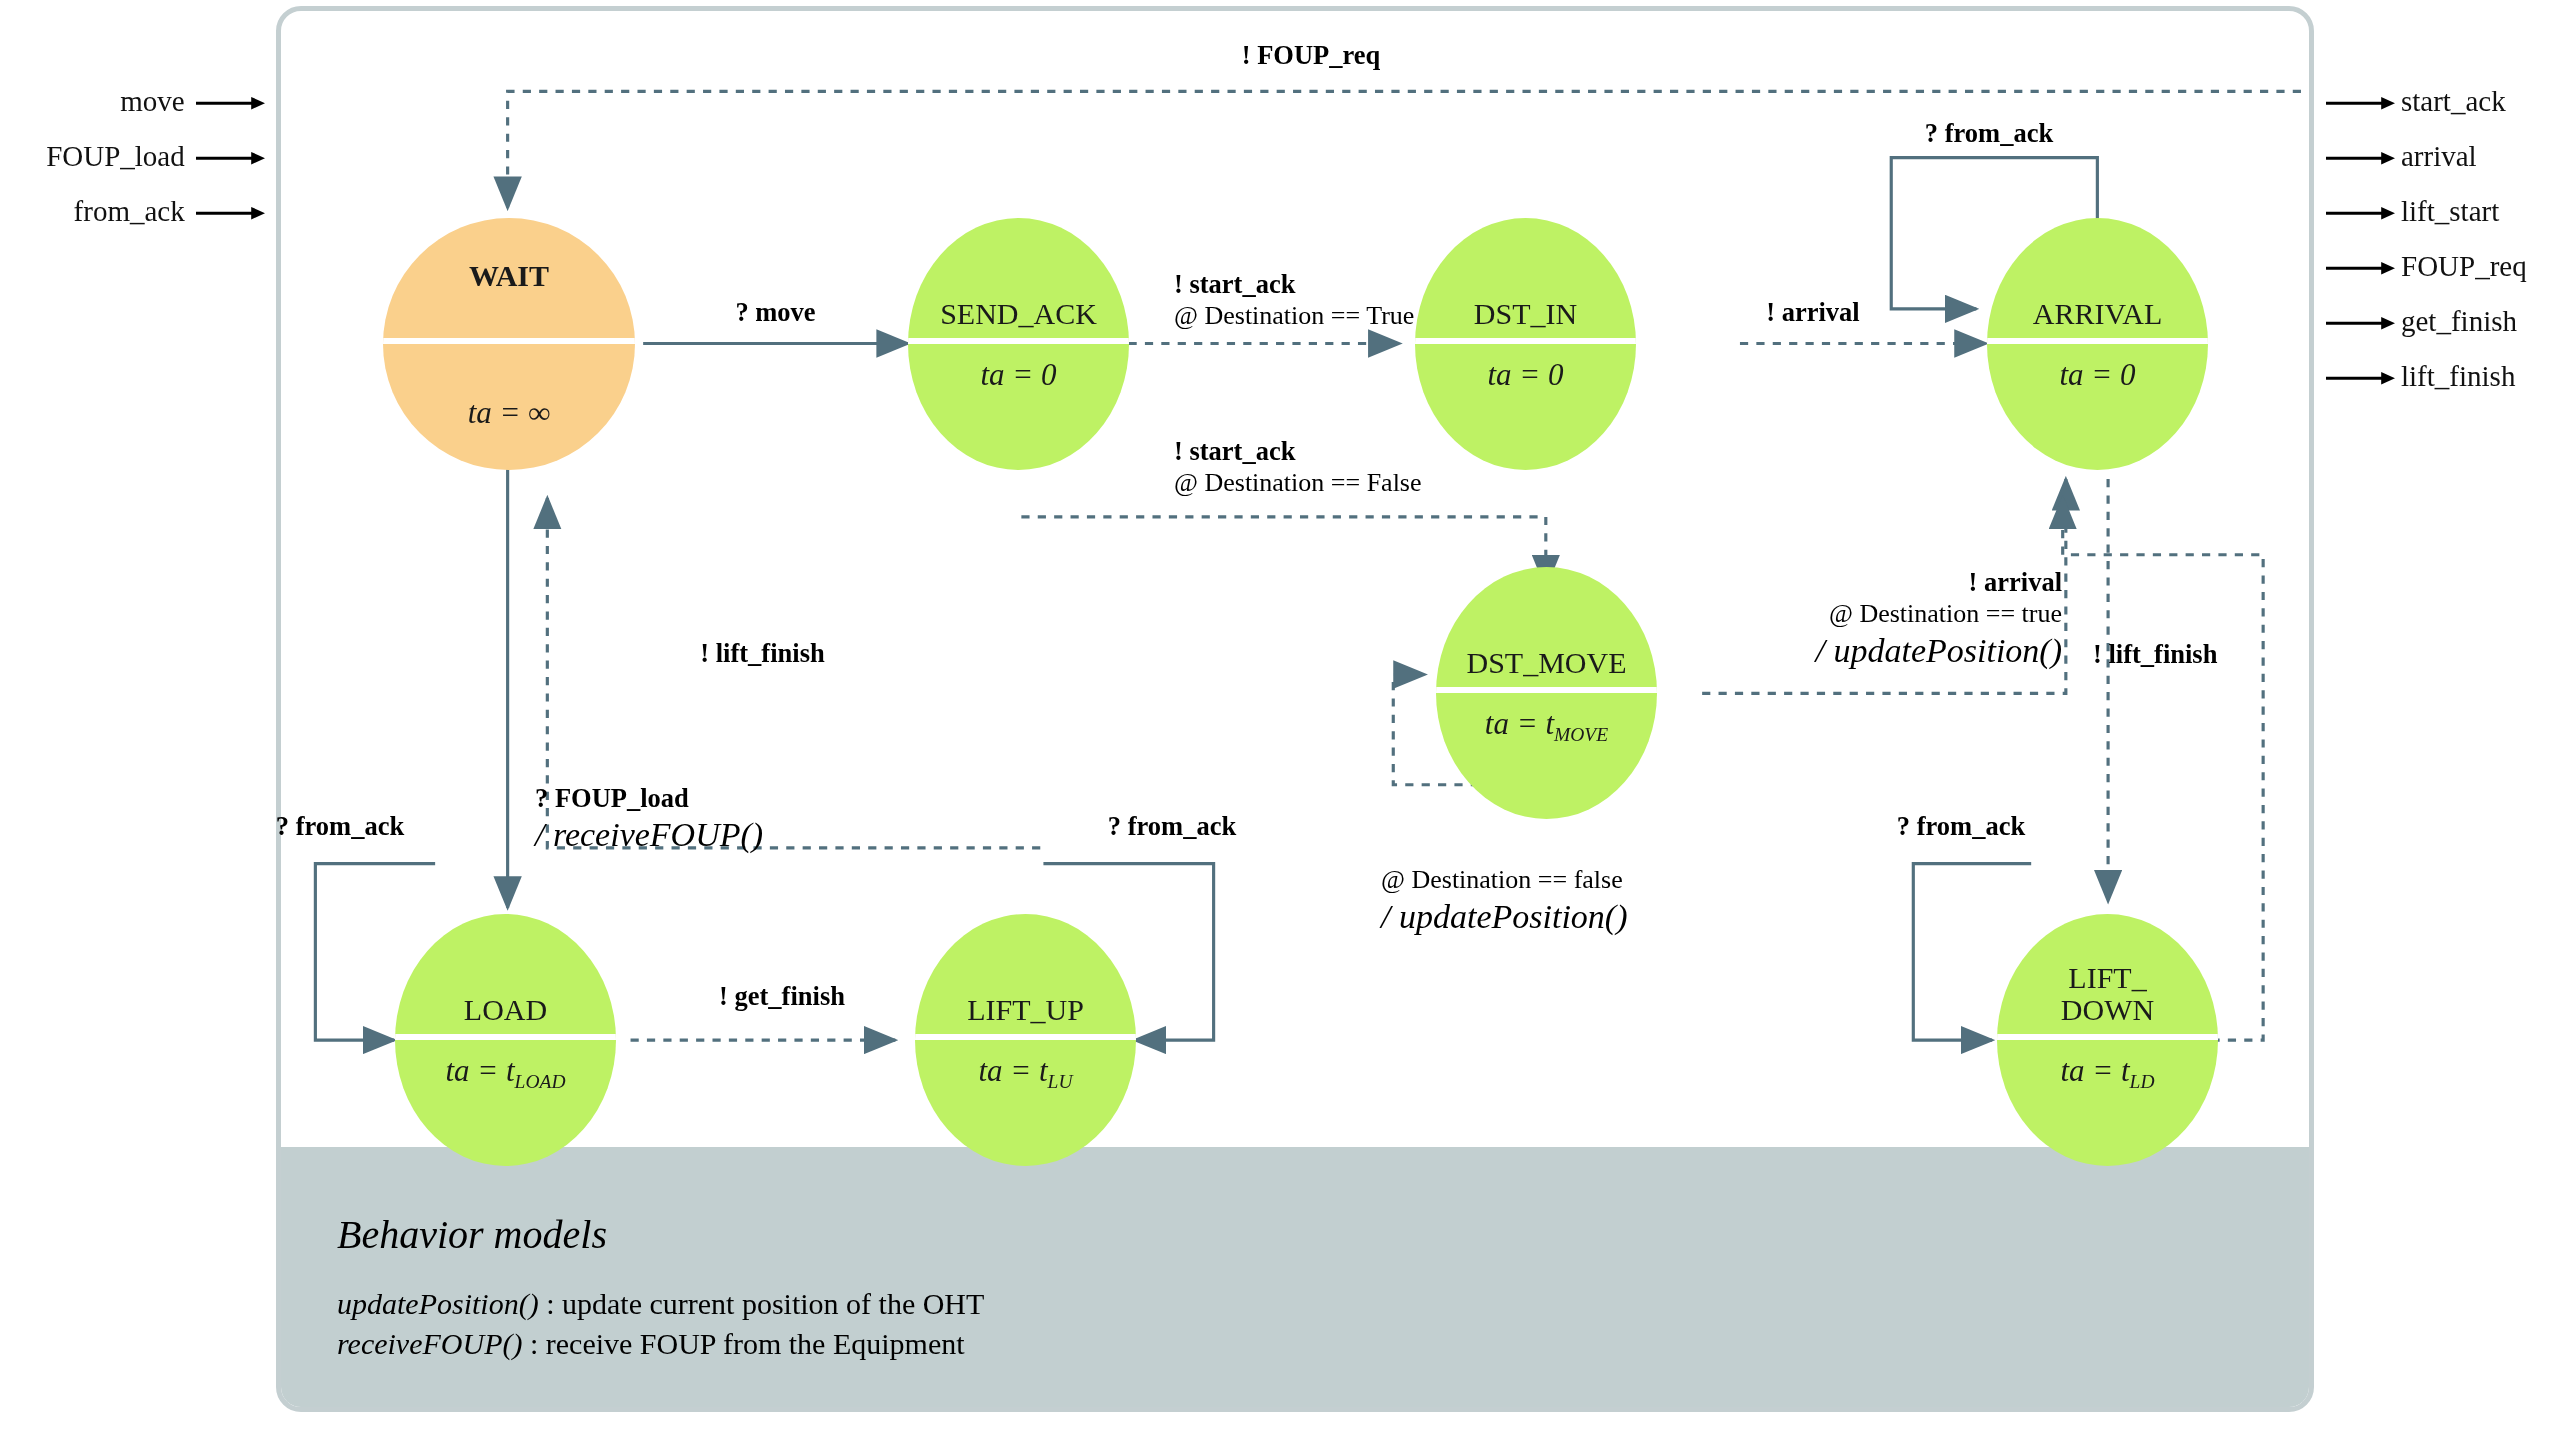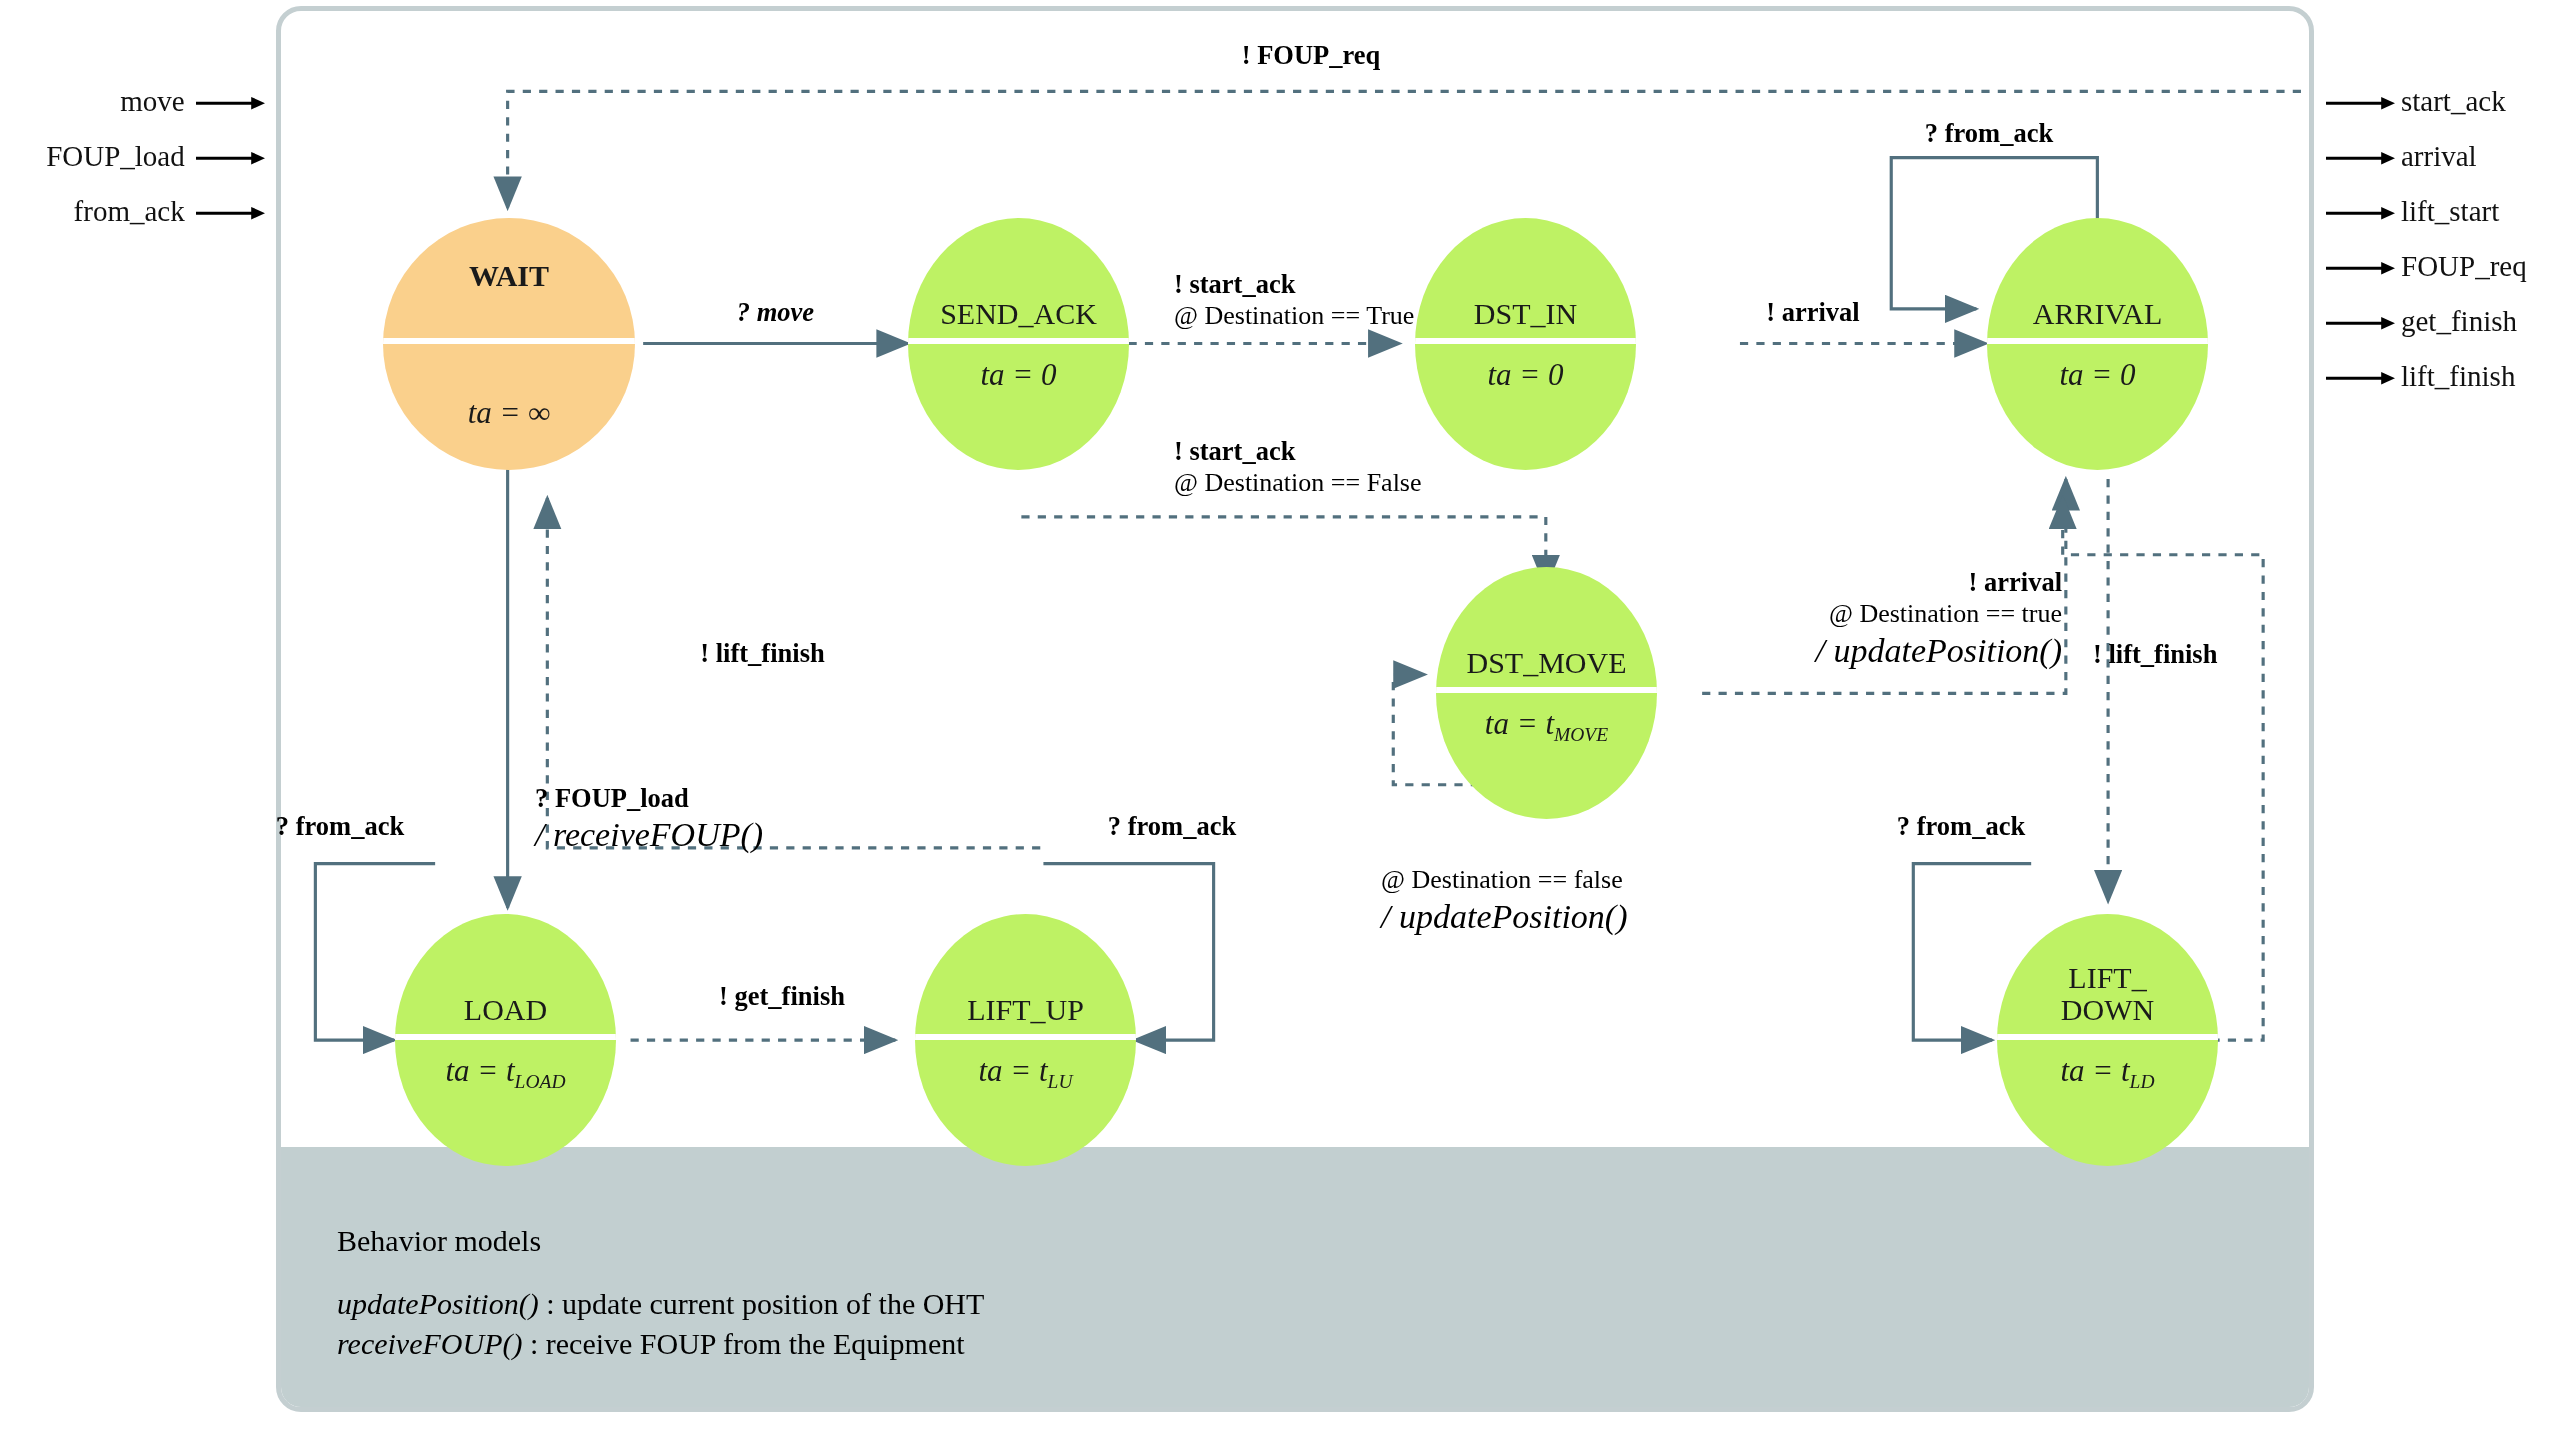--- a/index.html
+++ b/index.html
@@ -54,21 +54,21 @@
     position:absolute; color:#000; line-height:1.22; white-space:nowrap;
   }
   .elabel .ev{font-weight:bold;font-size:26.5px;}
   .elabel .gd{font-size:26px;}
   .elabel .ac{font-size:34px;font-style:italic;}
   .elabel.center{text-align:center;}
   .elabel.rightal{text-align:right;}
 
   
   .behavior{position:absolute; left:62px; bottom:54px; color:#000;}
-  .behavior .btitle{font-size:30px;margin-bottom:29px;}
+  .behavior .btitle{font-size:40px;font-style:italic;margin-bottom:29px;}
   .behavior .brow{font-size:30px;margin-top:6.3px;}
   .behavior .brow i{font-style:italic;}
 
   svg.wires{position:absolute;left:0;top:0;width:2576px;height:1429px;pointer-events:none;}
 </style>
 </head>
 <body>
 
 <div id="stage">
 
@@ -285,21 +285,21 @@
     <div class="divider"></div>
     <div class="half bot">
         <span class="ta"><span>ta = t</span><span class="sub">LD</span></span>
       </div>
   </div>
 
   <div class="elabel center" style="left:1185px;top:39px;width:252px;">
     <div class="ev">! FOUP_req</div>
   </div>
 
-  <div class="elabel center" style="left:681px;top:296px;width:189px;font-style:italic;">
+  <div class="elabel center" style="left:681px;top:296px;width:189px;">
     <div class="ev">? move</div>
   </div>
 
   <div class="elabel" style="left:1174px;top:268px;">
     <div class="ev">! start_ack</div>
     <div class="gd">@ Destination == True</div>
   </div>
 
   <div class="elabel" style="left:1174px;top:435px;">
     <div class="ev">! start_ack</div>

